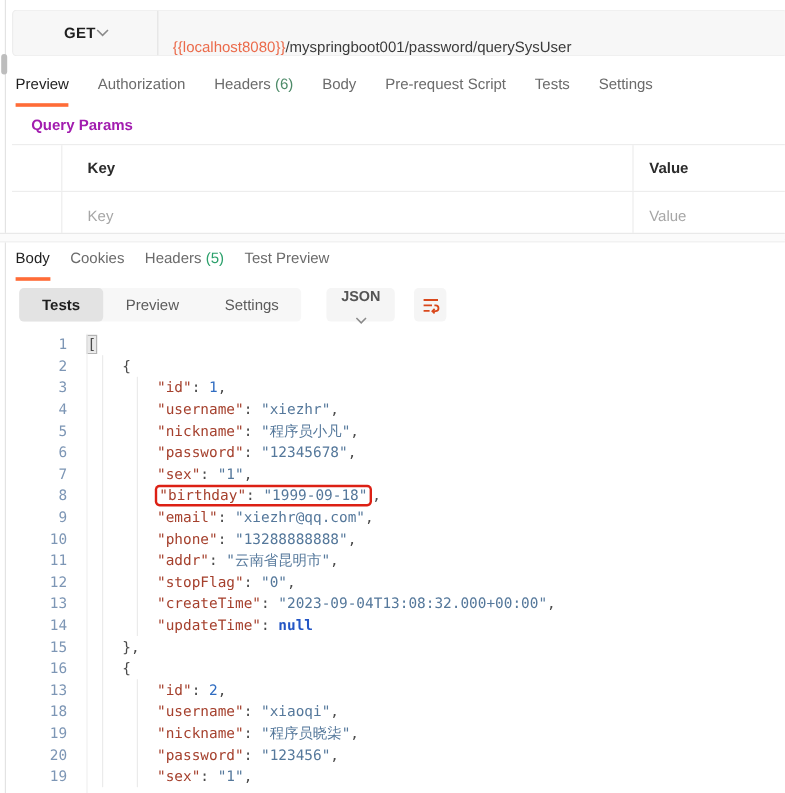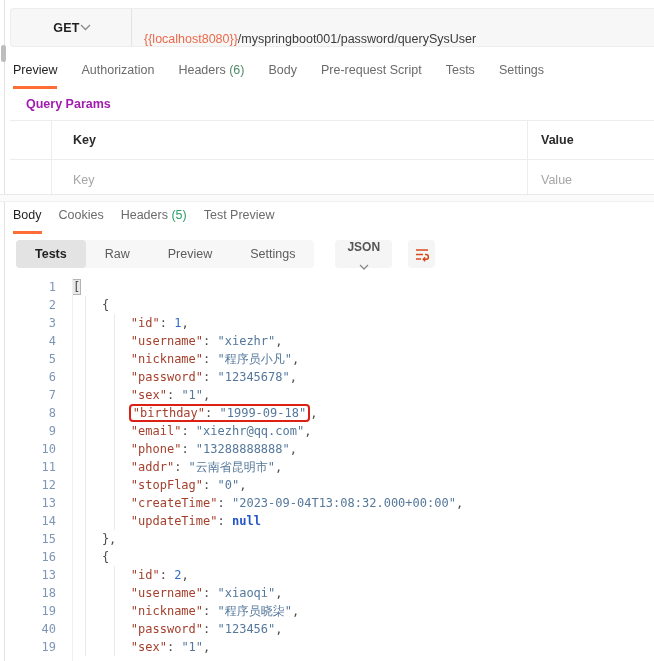--- a/index.html
+++ b/index.html
@@ -128,21 +128,20 @@
   <div class="tabs res-tabs">
     <div class="tab active"><span>Body</span></div>
     <div class="tab"><span>Cookies</span></div>
     <div class="tab"><span>Headers</span> <span class="count-green">(5)</span></div>
     <div class="tab"><span>Test Preview</span></div>
   </div>
 
   <div class="toolbar">
     <div class="seg-group">
       <div class="seg active">Tests</div>
-      <div class="seg">Raw</div>
       <div class="seg">Preview</div>
       <div class="seg">Settings</div>
     </div>
     <div class="json-select">
       <span>JSON</span>
       <svg class="chev" width="10" height="6" viewBox="0 0 10 6">
           <path d="M1 1l4 4 4-4" stroke="#8a8a8a" stroke-width="1.3" fill="none"></path>
         </svg>
     </div>
     <div class="wrap-btn">
@@ -174,18 +173,18 @@
         <div class="code-line"><span class="ln">10</span><span class="lt"><span class="tk-p">        </span><span class="tk-k">"phone"</span><span class="tk-p">: </span><span class="tk-s">"13288888888"</span><span class="tk-p">,</span></span></div>
         <div class="code-line"><span class="ln">11</span><span class="lt"><span class="tk-p">        </span><span class="tk-k">"addr"</span><span class="tk-p">: </span><span class="tk-s">"云南省昆明市"</span><span class="tk-p">,</span></span></div>
         <div class="code-line"><span class="ln">12</span><span class="lt"><span class="tk-p">        </span><span class="tk-k">"stopFlag"</span><span class="tk-p">: </span><span class="tk-s">"0"</span><span class="tk-p">,</span></span></div>
         <div class="code-line"><span class="ln">13</span><span class="lt"><span class="tk-p">        </span><span class="tk-k">"createTime"</span><span class="tk-p">: </span><span class="tk-s">"2023-09-04T13:08:32.000+00:00"</span><span class="tk-p">,</span></span></div>
         <div class="code-line"><span class="ln">14</span><span class="lt"><span class="tk-p">        </span><span class="tk-k">"updateTime"</span><span class="tk-p">: </span><span class="tk-u">null</span></span></div>
         <div class="code-line"><span class="ln">15</span><span class="lt"><span class="tk-p">    },</span></span></div>
         <div class="code-line"><span class="ln">16</span><span class="lt"><span class="tk-p">    {</span></span></div>
         <div class="code-line"><span class="ln">13</span><span class="lt"><span class="tk-p">        </span><span class="tk-k">"id"</span><span class="tk-p">: </span><span class="tk-n">2</span><span class="tk-p">,</span></span></div>
         <div class="code-line"><span class="ln">18</span><span class="lt"><span class="tk-p">        </span><span class="tk-k">"username"</span><span class="tk-p">: </span><span class="tk-s">"xiaoqi"</span><span class="tk-p">,</span></span></div>
         <div class="code-line"><span class="ln">19</span><span class="lt"><span class="tk-p">        </span><span class="tk-k">"nickname"</span><span class="tk-p">: </span><span class="tk-s">"程序员晓柒"</span><span class="tk-p">,</span></span></div>
-        <div class="code-line"><span class="ln">40</span><span class="lt"><span class="tk-p">        </span><span class="tk-k">"password"</span><span class="tk-p">: </span><span class="tk-s">"123456"</span><span class="tk-p">,</span></span></div>
+        <div class="code-line"><span class="ln">20</span><span class="lt"><span class="tk-p">        </span><span class="tk-k">"password"</span><span class="tk-p">: </span><span class="tk-s">"123456"</span><span class="tk-p">,</span></span></div>
         <div class="code-line"><span class="ln">19</span><span class="lt"><span class="tk-p">        </span><span class="tk-k">"sex"</span><span class="tk-p">: </span><span class="tk-s">"1"</span><span class="tk-p">,</span></span></div>
       </div>
   </div>
 
 </div>
 
 </body></html>

